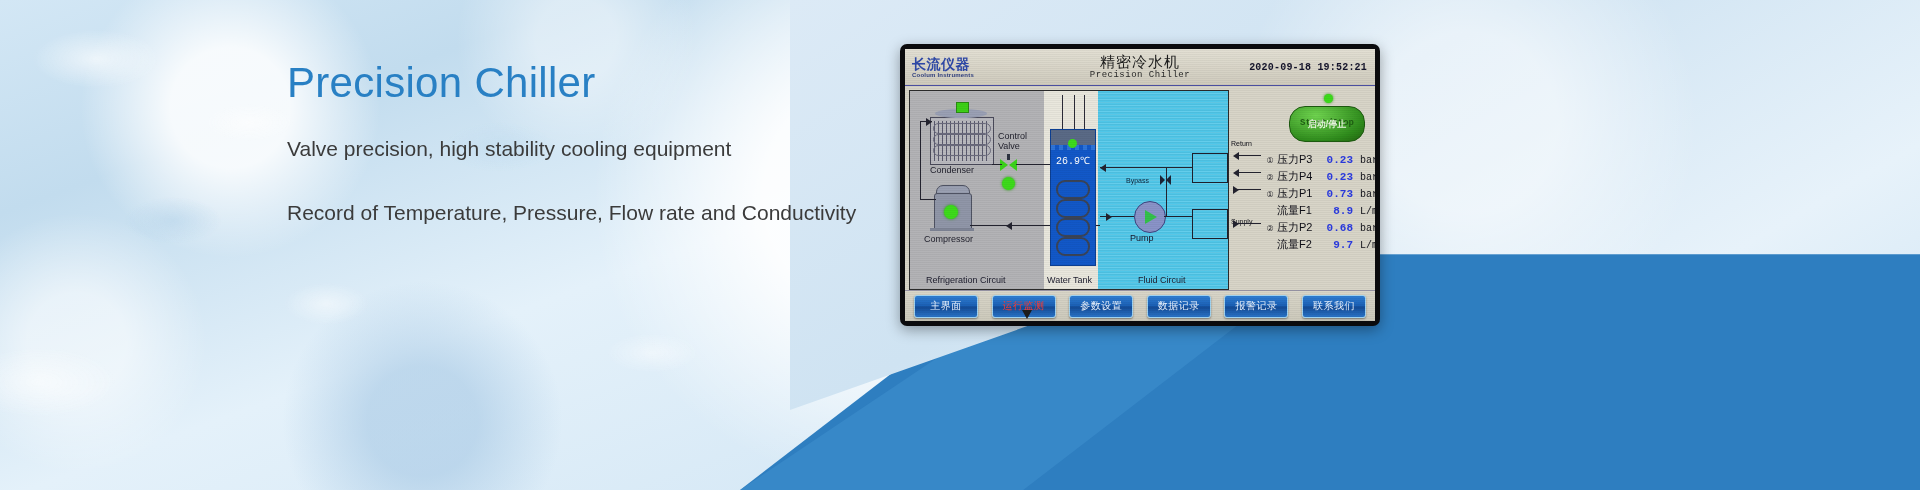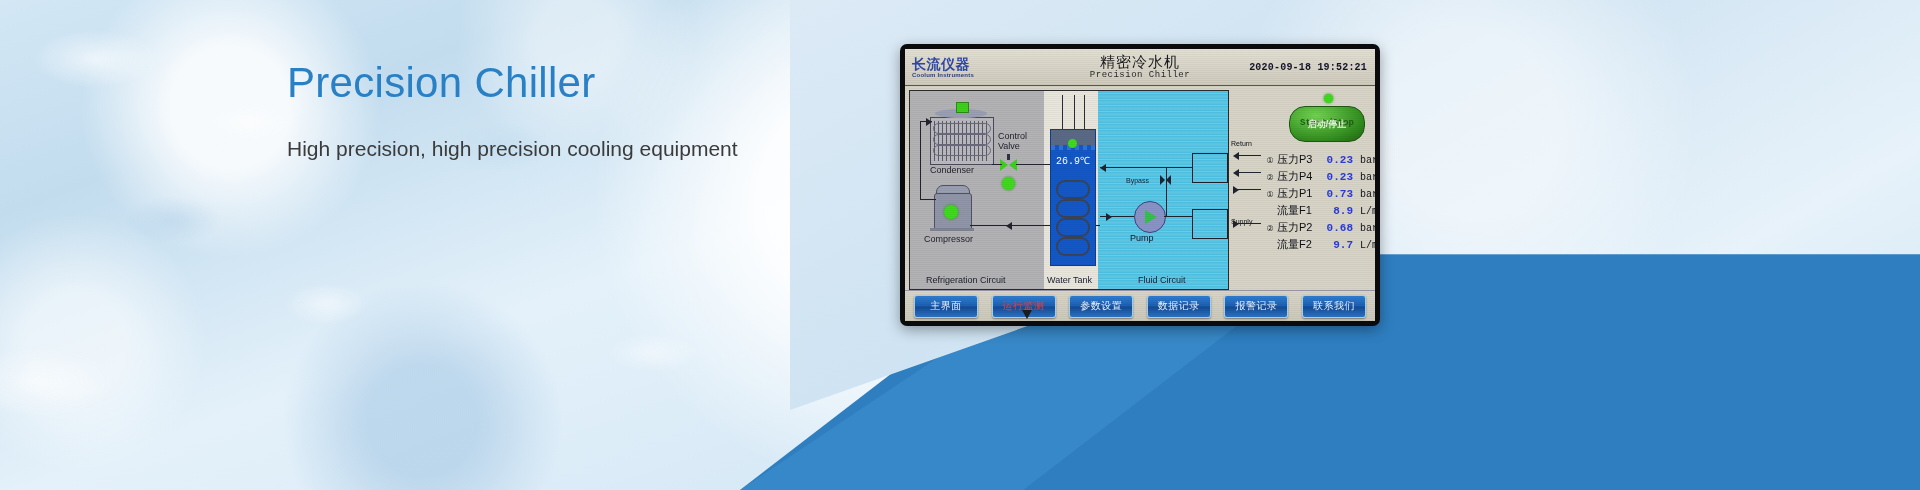--- a/index.html
+++ b/index.html
@@ -211,21 +211,22 @@
 <body>
 
 <div class="banner">
   <div class="ice-tex"></div>
   <div class="wedge"></div>
   <div class="wedge-light"></div>
   <div class="wedge-mask"></div>
 
   <div class="copy">
     <h1 class="headline">Precision Chiller</h1>
-    <p class="line">High precision, high precision cooling equipment</p>
+    <p class="line">Valve precision, high stability cooling equipment</p>
+    <p class="line">Record of Temperature, Pressure, Flow rate and Conductivity</p>
   </div>
 
   <div class="hmi">
     <div class="screen">
 
       <div class="hmi-head">
         <div class="brand">
           <div class="brand-cn">长流仪器</div>
           <div class="brand-en">Coolum Instruments</div>
         </div>

